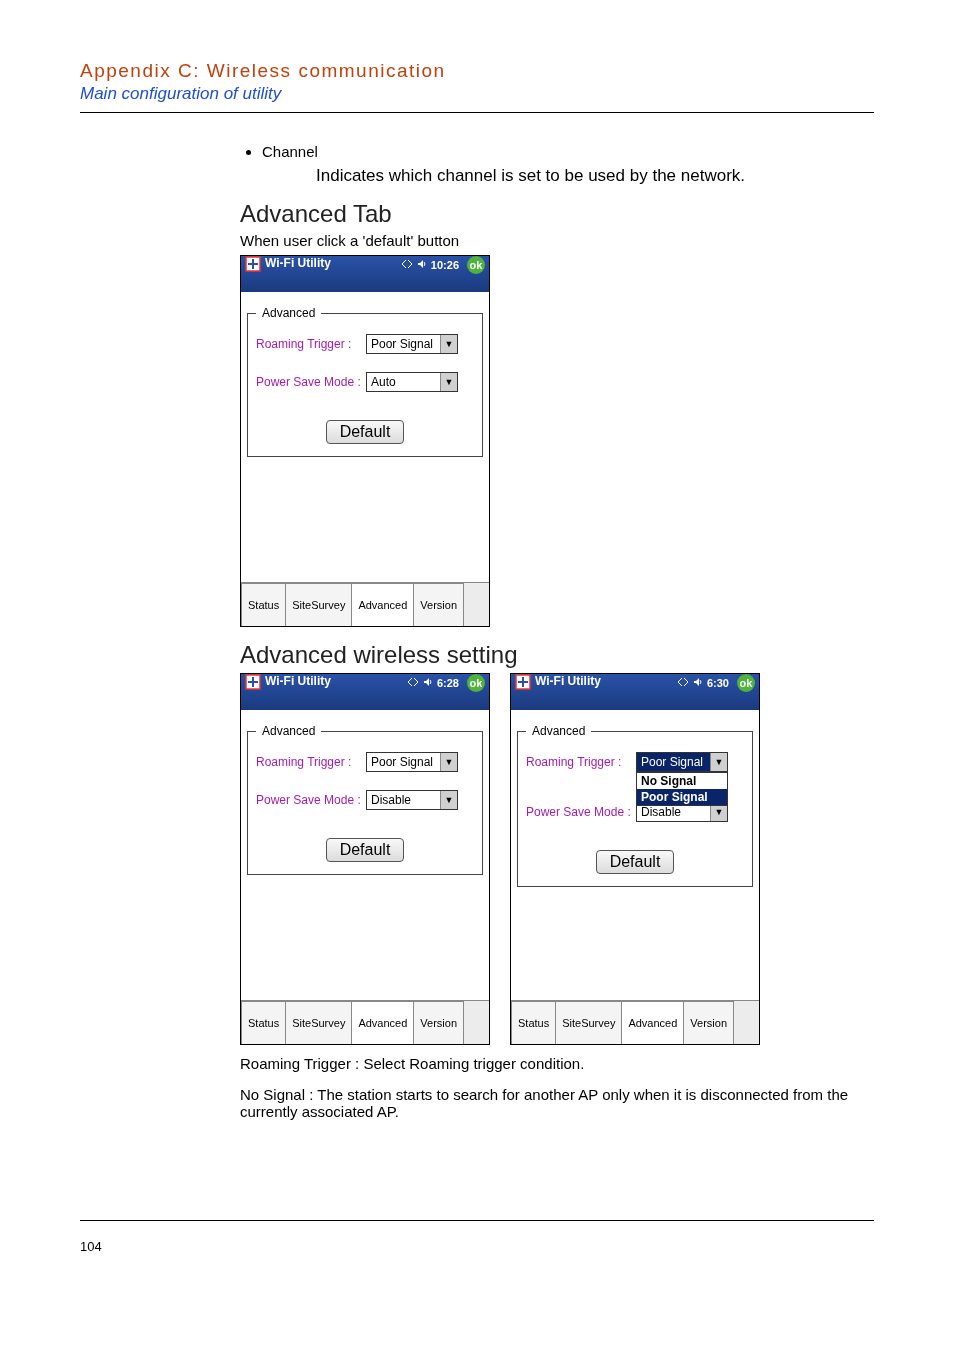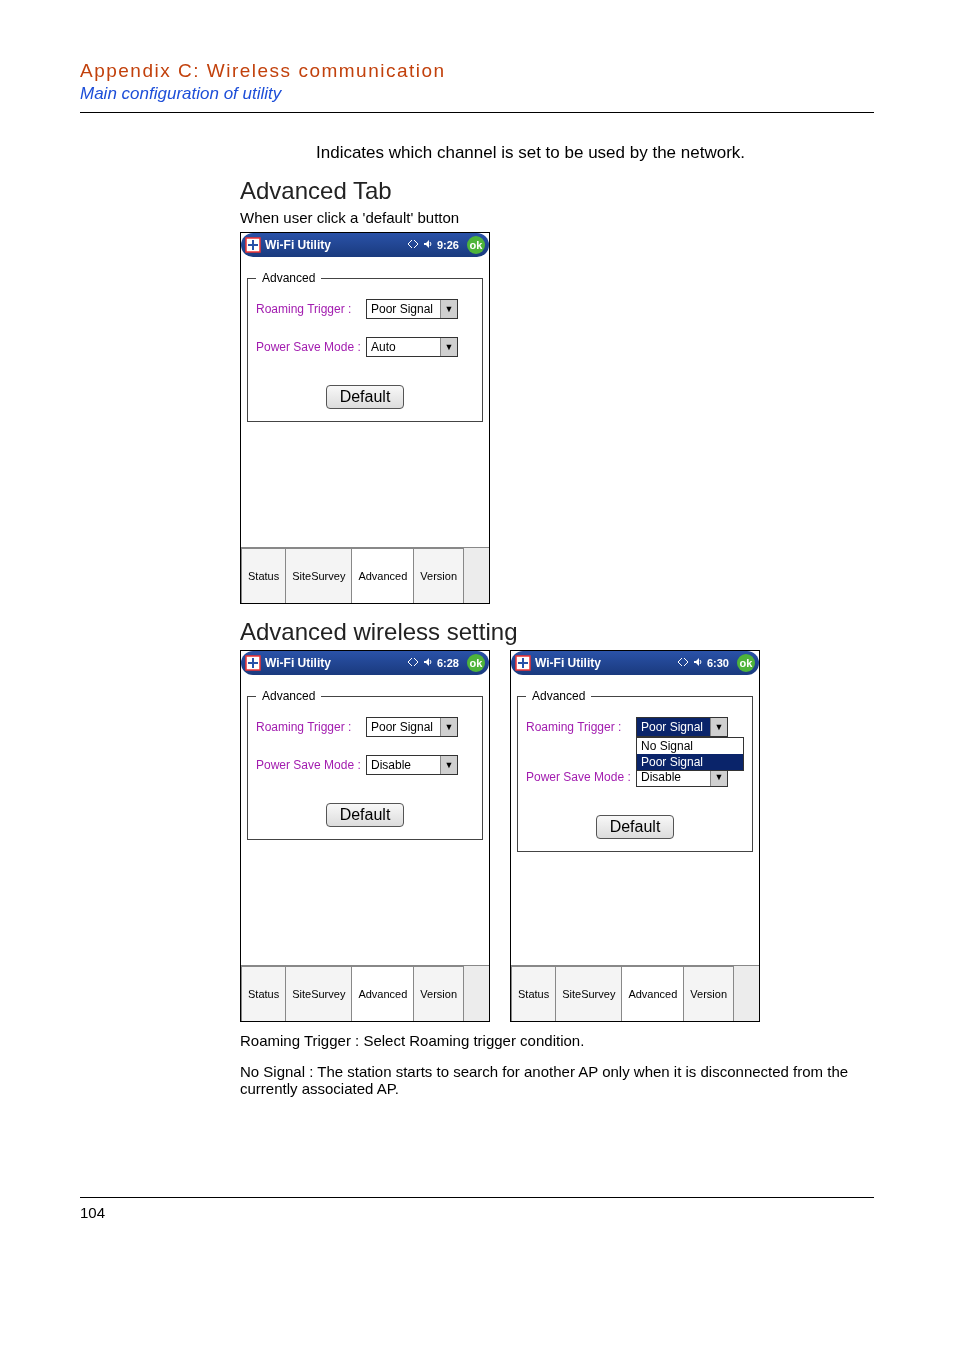--- a/index.html
+++ b/index.html
@@ -67,28 +67,27 @@
   .wifi-window {
     width: 250px;
     border: 1px solid #000;
     background: #fff;
     display: flex;
     flex-direction: column;
     box-sizing: border-box;
   }
   .wifi-titlebar {
     display: flex;
-    align-items: center;
-    height: 24px;
+    align-items: flex-start;
+    height: 36px;
     background: linear-gradient(to bottom, #2a52a8, #1a3a7e);
     color: #fff;
     font-size: 12px;
     font-weight: bold;
     padding: 0 4px;
-    border-radius: 12px;
   }
   .wifi-titlebar .app-icon {
     width: 16px; height: 16px;
     margin-right: 4px;
     display: inline-flex; align-items: center; justify-content: center;
   }
   .wifi-titlebar .spacer { flex: 1; }
   .wifi-titlebar .status-icons {
     display: flex; align-items: center; gap: 4px;
     font-size: 11px; font-weight: bold;
@@ -151,25 +150,26 @@
     width: 16px;
     background: #d0d0d0;
     border-left: 1px solid #888;
     display: flex; align-items: center; justify-content: center;
     font-size: 9px; color: #000;
   }
   .combo.hl .arrow { background: #d0d0d0; color:#000; }
   .dropdown-open {
     position: absolute;
     top: 20px; left: 0;
-    width: 108px;
+    width: 92px;
     border: 1px solid #333;
     background: #0ea5e9;
     z-index: 10;
     box-sizing: border-box;
+    font-weight: bold;
   }
   .dropdown-open .opt {
     font-size: 12px;
     padding: 1px 4px;
     color: #000;
     background: #fff;
     white-space: nowrap;
   }
   .dropdown-open .opt.sel {
     background: #0a246a;
@@ -184,54 +184,59 @@
     font-size: 16px;
     display: flex; align-items: center; justify-content: center;
   }
   .wifi-tabs {
     display: flex;
     border-top: 1px solid #888;
     background: #ececec;
   }
   .wifi-tab {
     font-size: 11px;
-    padding: 21px 6px;
+    padding: 15px 6px;
     border: 1px solid #888;
     border-bottom: none;
     background: #f4f4f4;
     margin-right: -1px;
   }
   .wifi-tab.active {
     background: #fff;
     font-weight: normal;
   }
   .body-text {
     font-size: 15px;
     margin: 8px 0 14px 0;
   }
   .footer {
     margin-top: 100px;
-    font-size: 15px;
+    font-size: 13px;
     border-top: 1px solid #000;
-    padding-top: 6px;
+    padding-top: 18px;
   }
 </style>
 </head>
 <body>
 
 <div class="page">
 
   <div class="header">
     <div class="header-title">Appendix C: Wireless communication</div>
     <div class="header-sub">Main configuration of utility</div>
   </div>
   <hr class="topline">
 
   <div class="content">
 
+    <ul class="bullets">
+      <li>
+        <span>Channel</span>
+      </li>
+    </ul>
     <div class="bullet-desc">Indicates which channel is set to be used by the network.</div>
 
     <h2 class="section">Advanced Tab</h2>
     <div class="section-desc">When user click a 'default' button</div>
 
     <div class="shots-row">
 
       <div class="wifi-window">
         <div class="wifi-titlebar">
           <span class="app-icon">
@@ -243,21 +248,21 @@
           <span>Wi-Fi Utility</span>
           <span class="spacer"></span>
           <span class="status-icons">
             <span><svg width="12" height="10">
                   <path d="M1 5 L5 1 M1 5 L5 9 M11 5 L7 1 M11 5 L7 9" stroke="#fff" stroke-width="1" fill="none"></path>
                 </svg></span>
             <span><svg width="10" height="10">
                   <path d="M1 4 L3 4 L6 1 L6 9 L3 6 L1 6 Z" fill="#fff"></path>
                   <path d="M7 3 Q9 5 7 7" stroke="#fff" fill="none"></path>
                 </svg></span>
-            <span>9:26</span>
+            <span>10:26</span>
             <span class="ok-btn">ok</span>
           </span>
         </div>
         <div class="wifi-body">
           <fieldset class="adv">
             <legend>Advanced</legend>
             <div class="form-row">
               <label>Roaming Trigger :</label>
               <div class="combo">
                 <span>Poor Signal</span>

